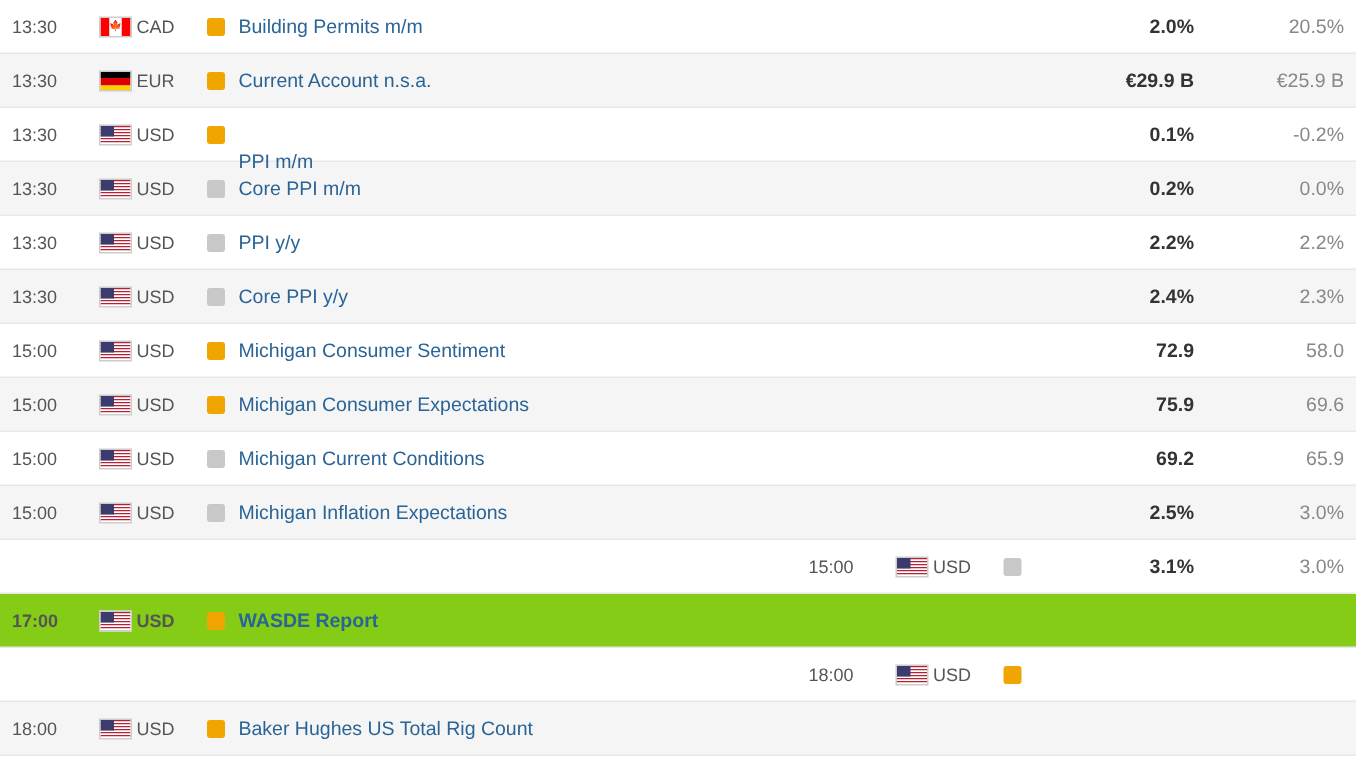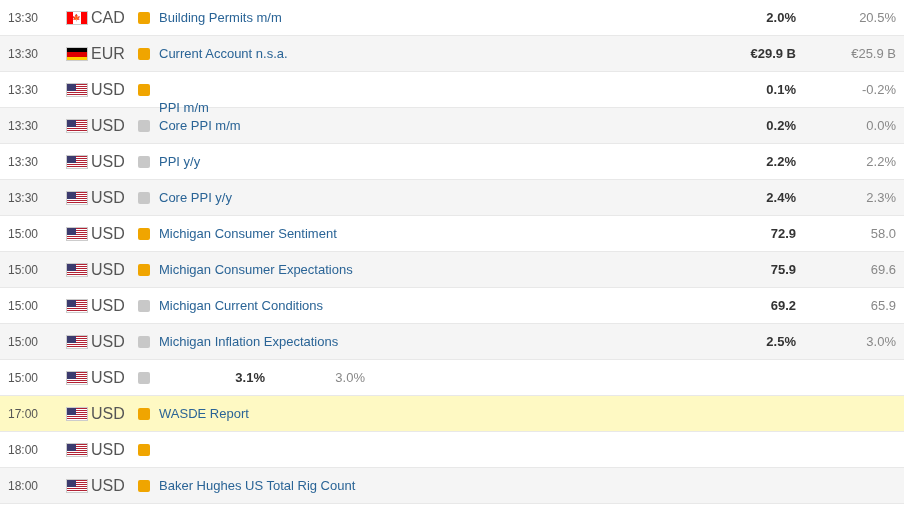--- a/index.html
+++ b/index.html
@@ -11,20 +11,21 @@
     }
     .table-container {
       width: 904px;
     }
     .row {
       display: flex;
       align-items: center;
       height: 36px;
       border-bottom: 1px solid #e8e8e8;
       padding: 0 8px;
+      justify-content: flex-end;
     }
     .row:nth-child(even) {
       background: #f9f9f9;
     }
     .row:nth-child(odd) {
       background: #ffffff;
     }
     .col-time {
       width: 55px;
       color: #555;
@@ -34,21 +35,21 @@
     .col-flag {
       width: 28px;
       flex-shrink: 0;
       display: flex;
       align-items: center;
       justify-content: center;
     }
     .col-currency {
       width: 42px;
       color: #555;
-      font-size: 16px;
+      font-size: 12px;
       flex-shrink: 0;
     }
     .col-importance {
       width: 22px;
       flex-shrink: 0;
       display: flex;
       align-items: center;
       justify-content: center;
     }
     .importance-high {
@@ -384,21 +385,21 @@
         <div style="position:absolute;top:0;left:0;width:9px;height:7.5px;background:#3C3B6E;"></div>
       </div>
       </div>
       <div class="col-currency">USD</div>
       <div class="col-importance">
         <div class="importance-low"></div>
       </div>
       <div class="col-actual">3.1%</div>
       <div class="col-previous">3.0%</div>
     </div>
-    <div class="row" style="background: #fef9c3;">
+    <div class="row" style="background: #84cc16; font-weight: bold;">
       <div class="col-time">17:00</div>
       <div class="col-flag">
         <div style="width: 22px; height: 14px; border: 1px solid rgb(204, 204, 204); display: inline-block; overflow: hidden; position: relative; background: rgb(255, 255, 255);">
         <div style="position:absolute;top:0;left:0;right:0;bottom:0;">
             <div style="height:1.077px;background:#B22234;"></div>
             <div style="height:1.077px;background:#FFFFFF;"></div>
             <div style="height:1.077px;background:#B22234;"></div>
             <div style="height:1.077px;background:#FFFFFF;"></div>
             <div style="height:1.077px;background:#B22234;"></div>
             <div style="height:1.077px;background:#FFFFFF;"></div>

